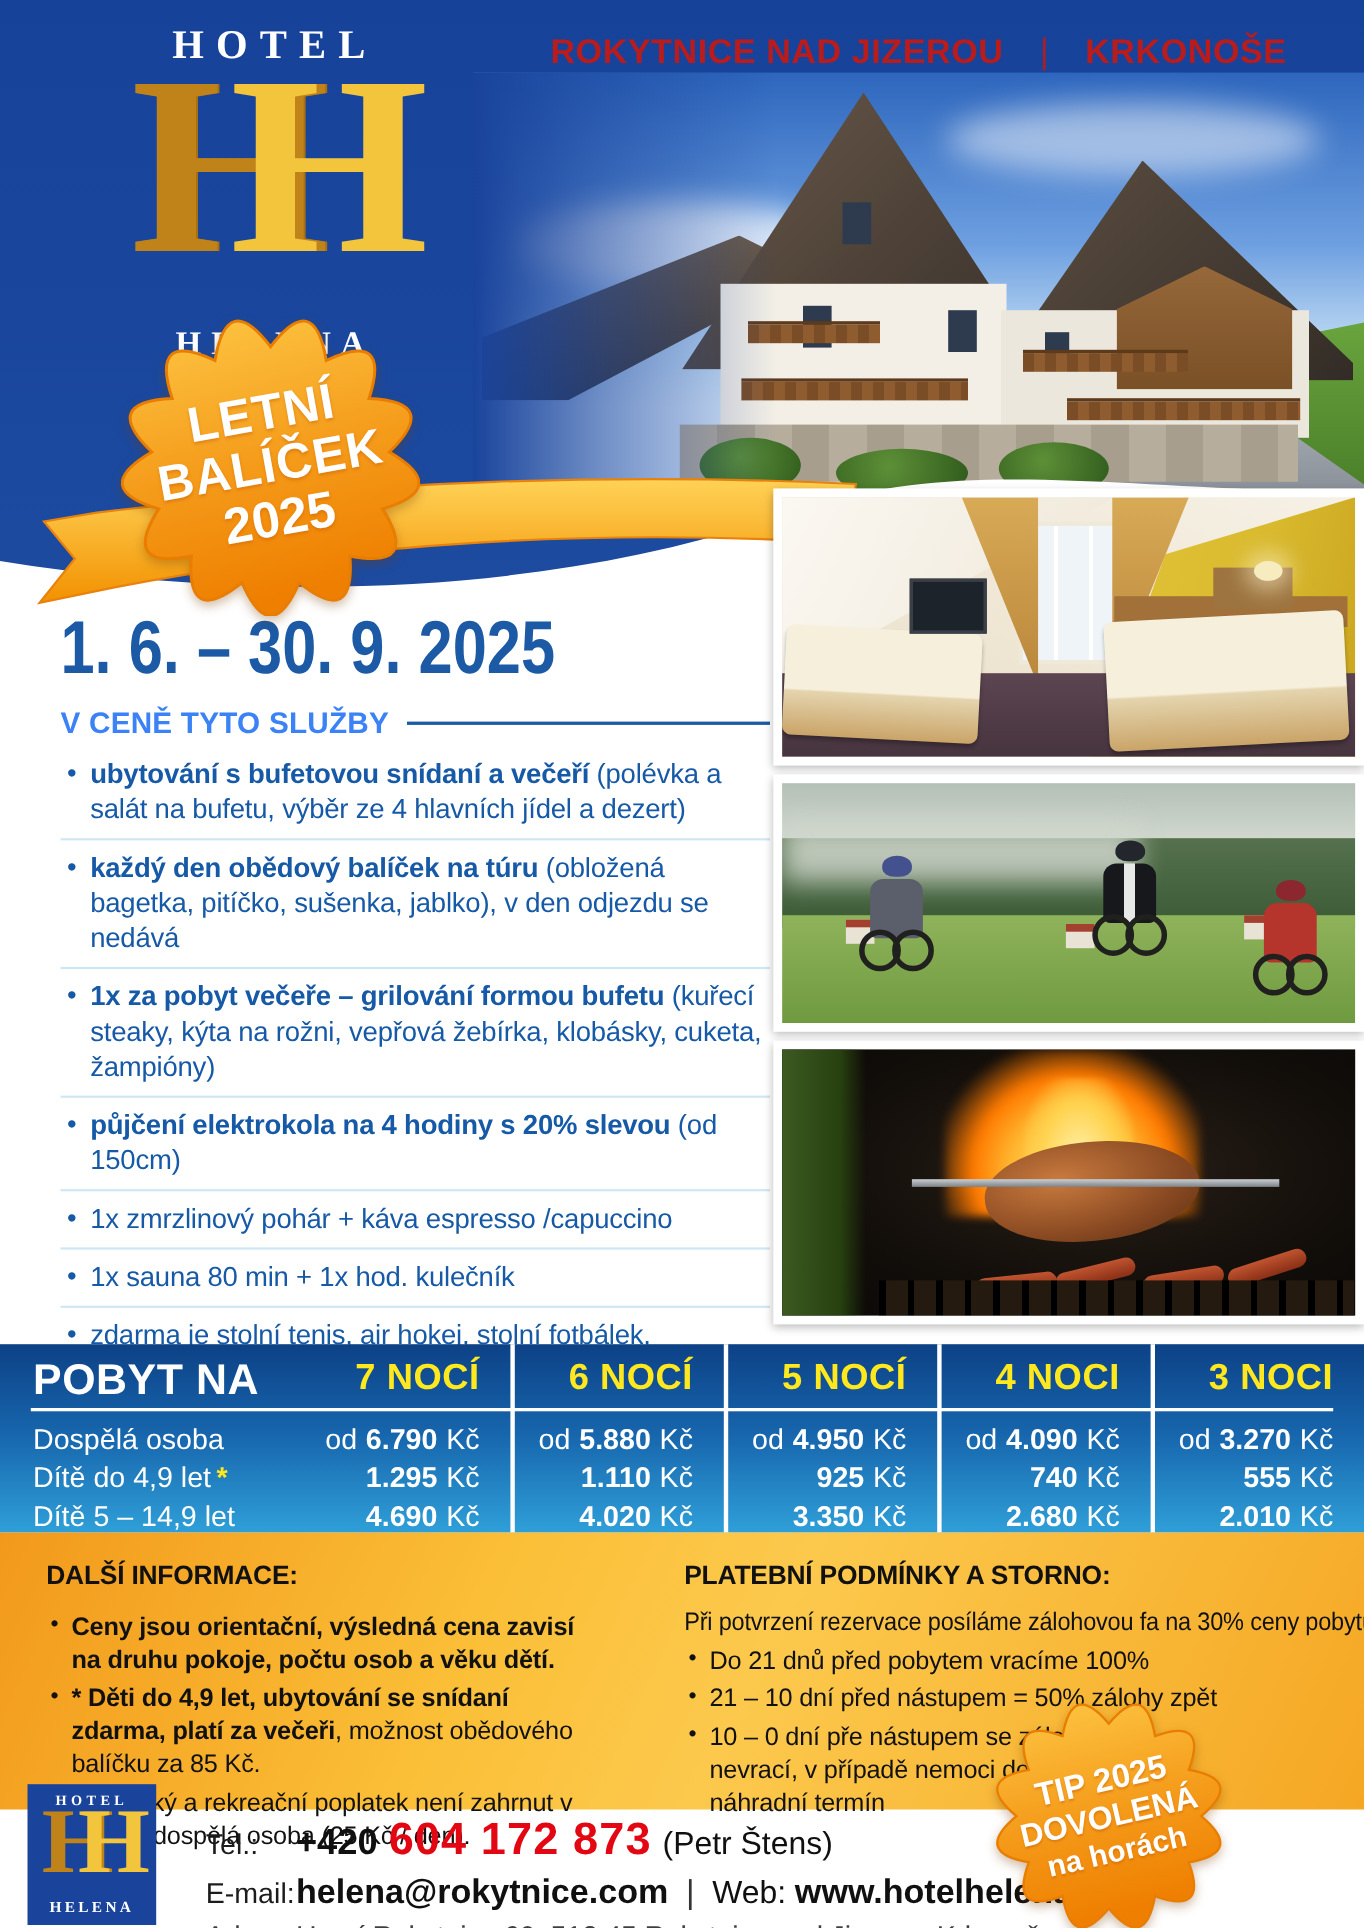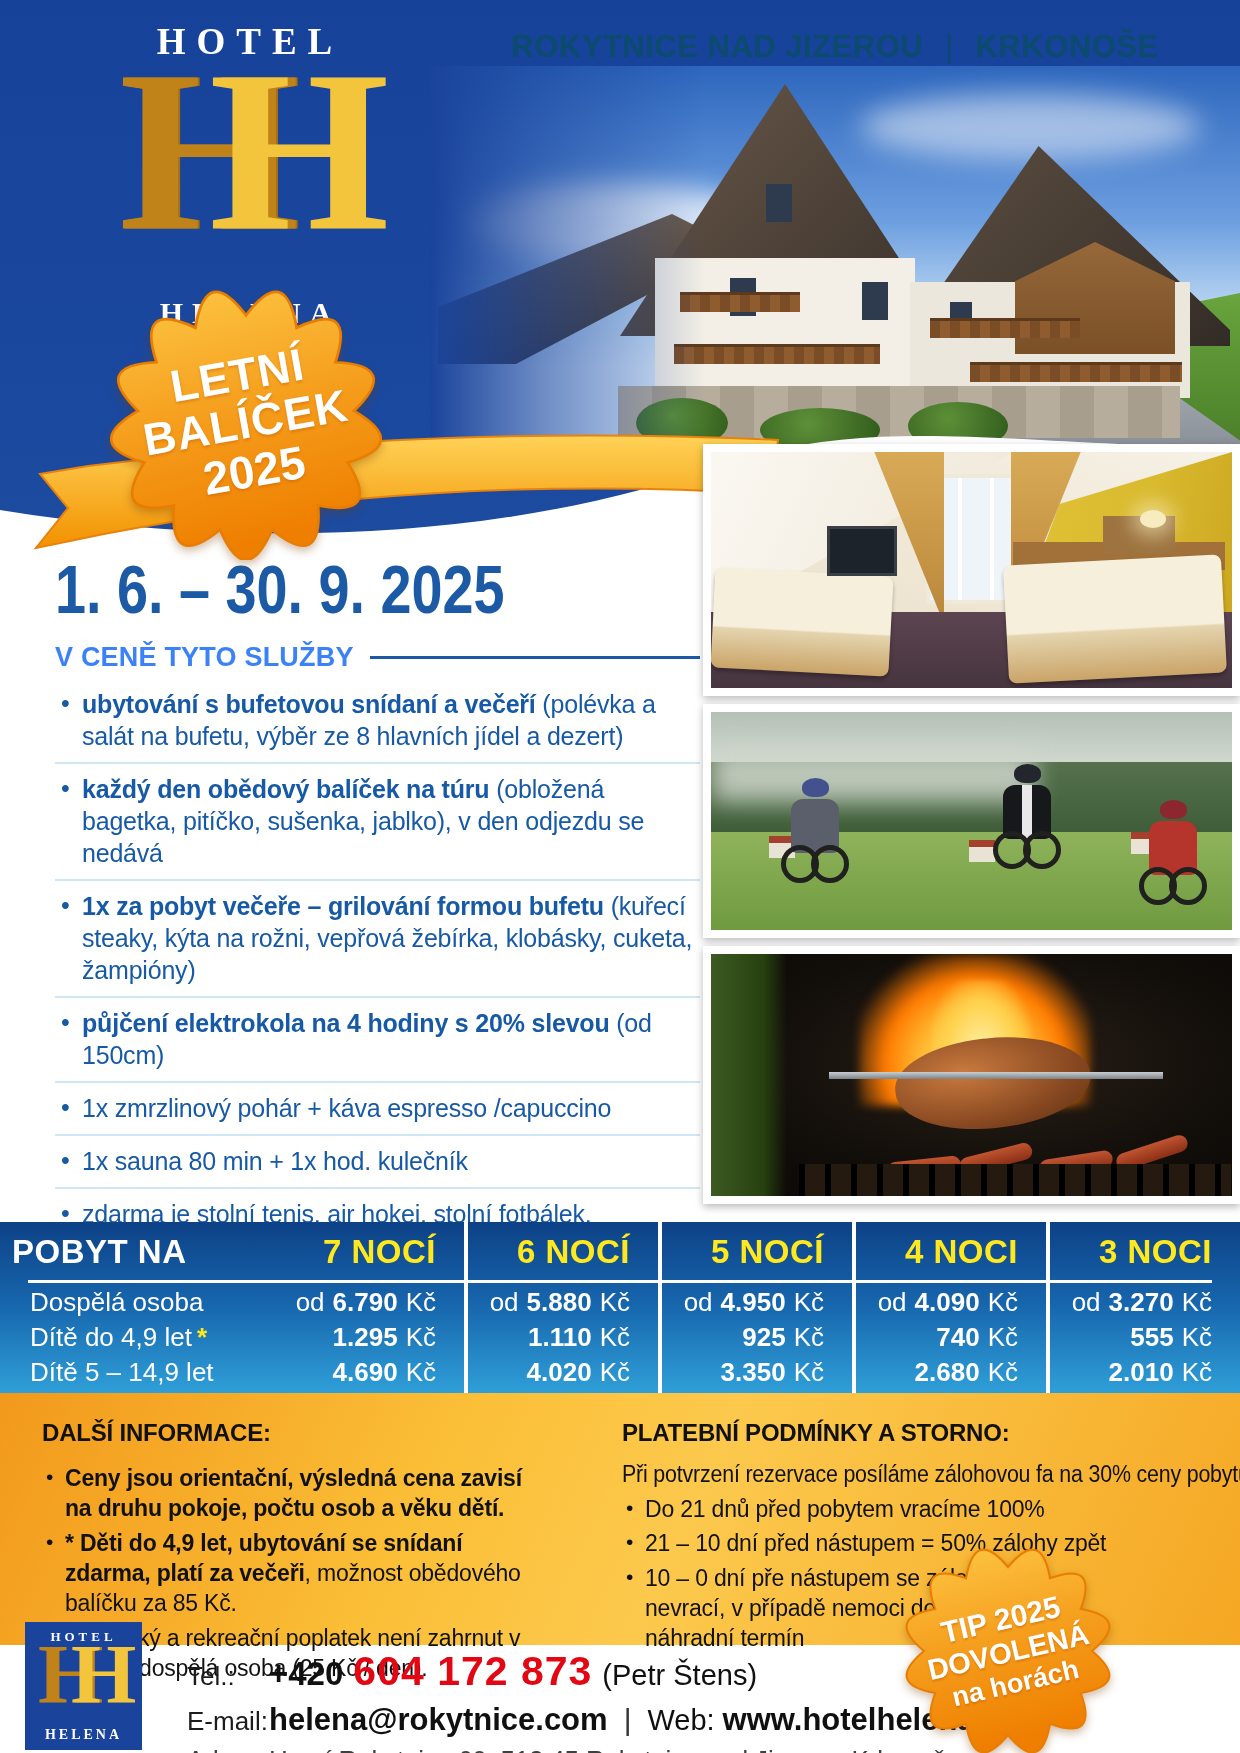--- a/index.html
+++ b/index.html
@@ -7,21 +7,21 @@
 
   
   .banner{position:absolute;left:0;top:0;width:1240px;height:545px;background:linear-gradient(180deg,#17429a,#1c4ba0);z-index:0;}
   .logo-block{position:absolute;left:105px;top:20px;width:290px;text-align:center;z-index:4;}
   .logo-hotel{font-family:"Liberation Serif",serif;color:#fff;font-size:37px;font-weight:600;letter-spacing:11px;}
   .monogram{position:relative;height:205px;margin-top:4px;}
   .monogram span{position:absolute;top:-32px;font-family:"Liberation Serif",serif;font-weight:700;font-size:232px;line-height:1;}
   .mono-h1{left:14px;color:#c0831a;text-shadow:2px 0 0 #a96f10;}
   .mono-h2{left:104px;color:#f2c53d;}
   .logo-helena{font-family:"Liberation Serif",serif;color:#fff;font-size:30px;font-weight:600;letter-spacing:9px;margin-top:24px;}
-  .location{position:absolute;left:450px;top:28px;width:770px;display:flex;justify-content:center;align-items:center;gap:22px;z-index:4;color:#0c4a6e;}
+  .location{position:absolute;left:450px;top:28px;width:770px;display:flex;justify-content:center;align-items:center;gap:33px;z-index:4;color:#b91c1c;}
   .loc-name{font-size:31px;font-weight:700;letter-spacing:.5px;white-space:nowrap;}
   .loc-sep{font-size:32px;font-weight:300;opacity:.9;}
 
   
   .photo-hotel{position:absolute;left:430px;top:66px;width:810px;height:390px;z-index:1;overflow:hidden;background:linear-gradient(180deg,#2d66bd 0%,#6d9fe0 40%,#b9d6f2 62%,#d5e6f8 78%);}
   .hp-cloud{position:absolute;background:#fff;border-radius:50%;filter:blur(14px);opacity:.75;}
   .hp-c1{left:30px;top:118px;width:300px;height:80px;}
   .hp-c2{left:430px;top:28px;width:340px;height:66px;opacity:.5;}
   .hp-hill{position:absolute;right:-20px;bottom:-8px;width:430px;height:175px;background:linear-gradient(180deg,#6aa53e,#477b27);clip-path:polygon(0 100%,18% 55%,60% 20%,100% 0,100% 100%);}
   .hp-road{position:absolute;left:470px;bottom:0;width:340px;height:130px;background:linear-gradient(180deg,#b9bfc6,#878d94);clip-path:polygon(34% 0,52% 0,100% 88%,100% 100%,12% 100%);}
@@ -116,21 +116,21 @@
   .gr-s1{left:248px;top:196px;transform:rotate(-14deg);}
   .gr-s2{left:328px;top:201px;transform:rotate(-9deg);}
   .gr-s3{left:404px;top:190px;transform:rotate(-18deg);}
   .gr-s4{left:176px;top:205px;transform:rotate(-6deg);}
   .gr-grate{position:absolute;left:88px;bottom:0;width:432px;height:32px;background:repeating-linear-gradient(90deg,#000 0 6px,#241a10 6px 26px);}
 
   
   .price-table{position:absolute;left:0;top:1222px;width:1240px;height:171px;background:linear-gradient(180deg,#0d4186 0%,#1766ad 48%,#2f9fd8 100%);z-index:5;}
   .pt-grid{display:grid;grid-template-columns:270px repeat(5,194px);}
   .pt-head{padding-top:11px;}
-  .th-label{color:#fff;font-size:33px;font-weight:800;padding-left:12px;letter-spacing:.5px;}
+  .th-label{color:#fff;font-size:39px;font-weight:800;padding-left:30px;letter-spacing:.5px;}
   .th-col{color:#ffe81e;font-size:33px;font-weight:800;text-align:right;padding-right:28px;letter-spacing:.5px;}
   .pt-rule{position:absolute;left:28px;right:28px;top:58px;height:3px;background:#fff;}
   .pt-rows{margin-top:14px;}
   .td-label{color:#fff;font-size:26px;padding-left:30px;line-height:35px;}
   .td{color:#fff;font-size:26px;text-align:right;padding-right:28px;line-height:35px;}
   .td .num{font-weight:800;}
   .td .od{margin-right:8px;}
   .td .kc{margin-left:8px;}
   .star{color:#ffe81e;font-weight:800;margin-left:5px;}
   .vline{position:absolute;top:0;bottom:0;width:4px;background:#fff;}
@@ -257,21 +257,21 @@
     </div>
   </div>
 
   <div class="content">
     <div class="date-range">1. 6. – 30. 9. 2025</div>
     <div class="svc-head">
       <span class="svc-title">V CENĚ TYTO SLUŽBY</span>
       <span class="svc-line"></span>
     </div>
     <ul class="services">
-      <li><span class="b">ubytování s bufetovou snídaní a večeří</span><span> (polévka a salát na bufetu, výběr ze 8 hlavních jídel a dezert)</span></li>
+      <li><span class="b">ubytování s bufetovou snídaní a večeří</span><span> (polévka a salát na bufetu, výběr ze 4 hlavních jídel a dezert)</span></li>
       <li><span class="b">každý den obědový balíček na túru</span><span> (obložená bagetka, pitíčko, sušenka, jablko), v den odjezdu se nedává</span></li>
       <li><span class="b">1x za pobyt večeře – grilování formou bufetu</span><span> (kuřecí steaky, kýta na rožni, vepřová žebírka, klobásky, cuketa, žampióny)</span></li>
       <li><span class="b">půjčení elektrokola na 4 hodiny s 20% slevou</span><span> (od 150cm)</span></li>
       <li><span class="b"></span><span>1x zmrzlinový pohár + káva espresso /capuccino</span></li>
       <li><span class="b"></span><span>1x sauna 80 min + 1x hod. kulečník</span></li>
       <li><span class="b"></span><span>zdarma je stolní tenis, air hokej, stolní fotbálek, trampolína pro děti, 1x mapa Rokytnice nad Jizerou a okolí</span></li>
     </ul>
   </div>
 
   <div class="pframe pf1">

